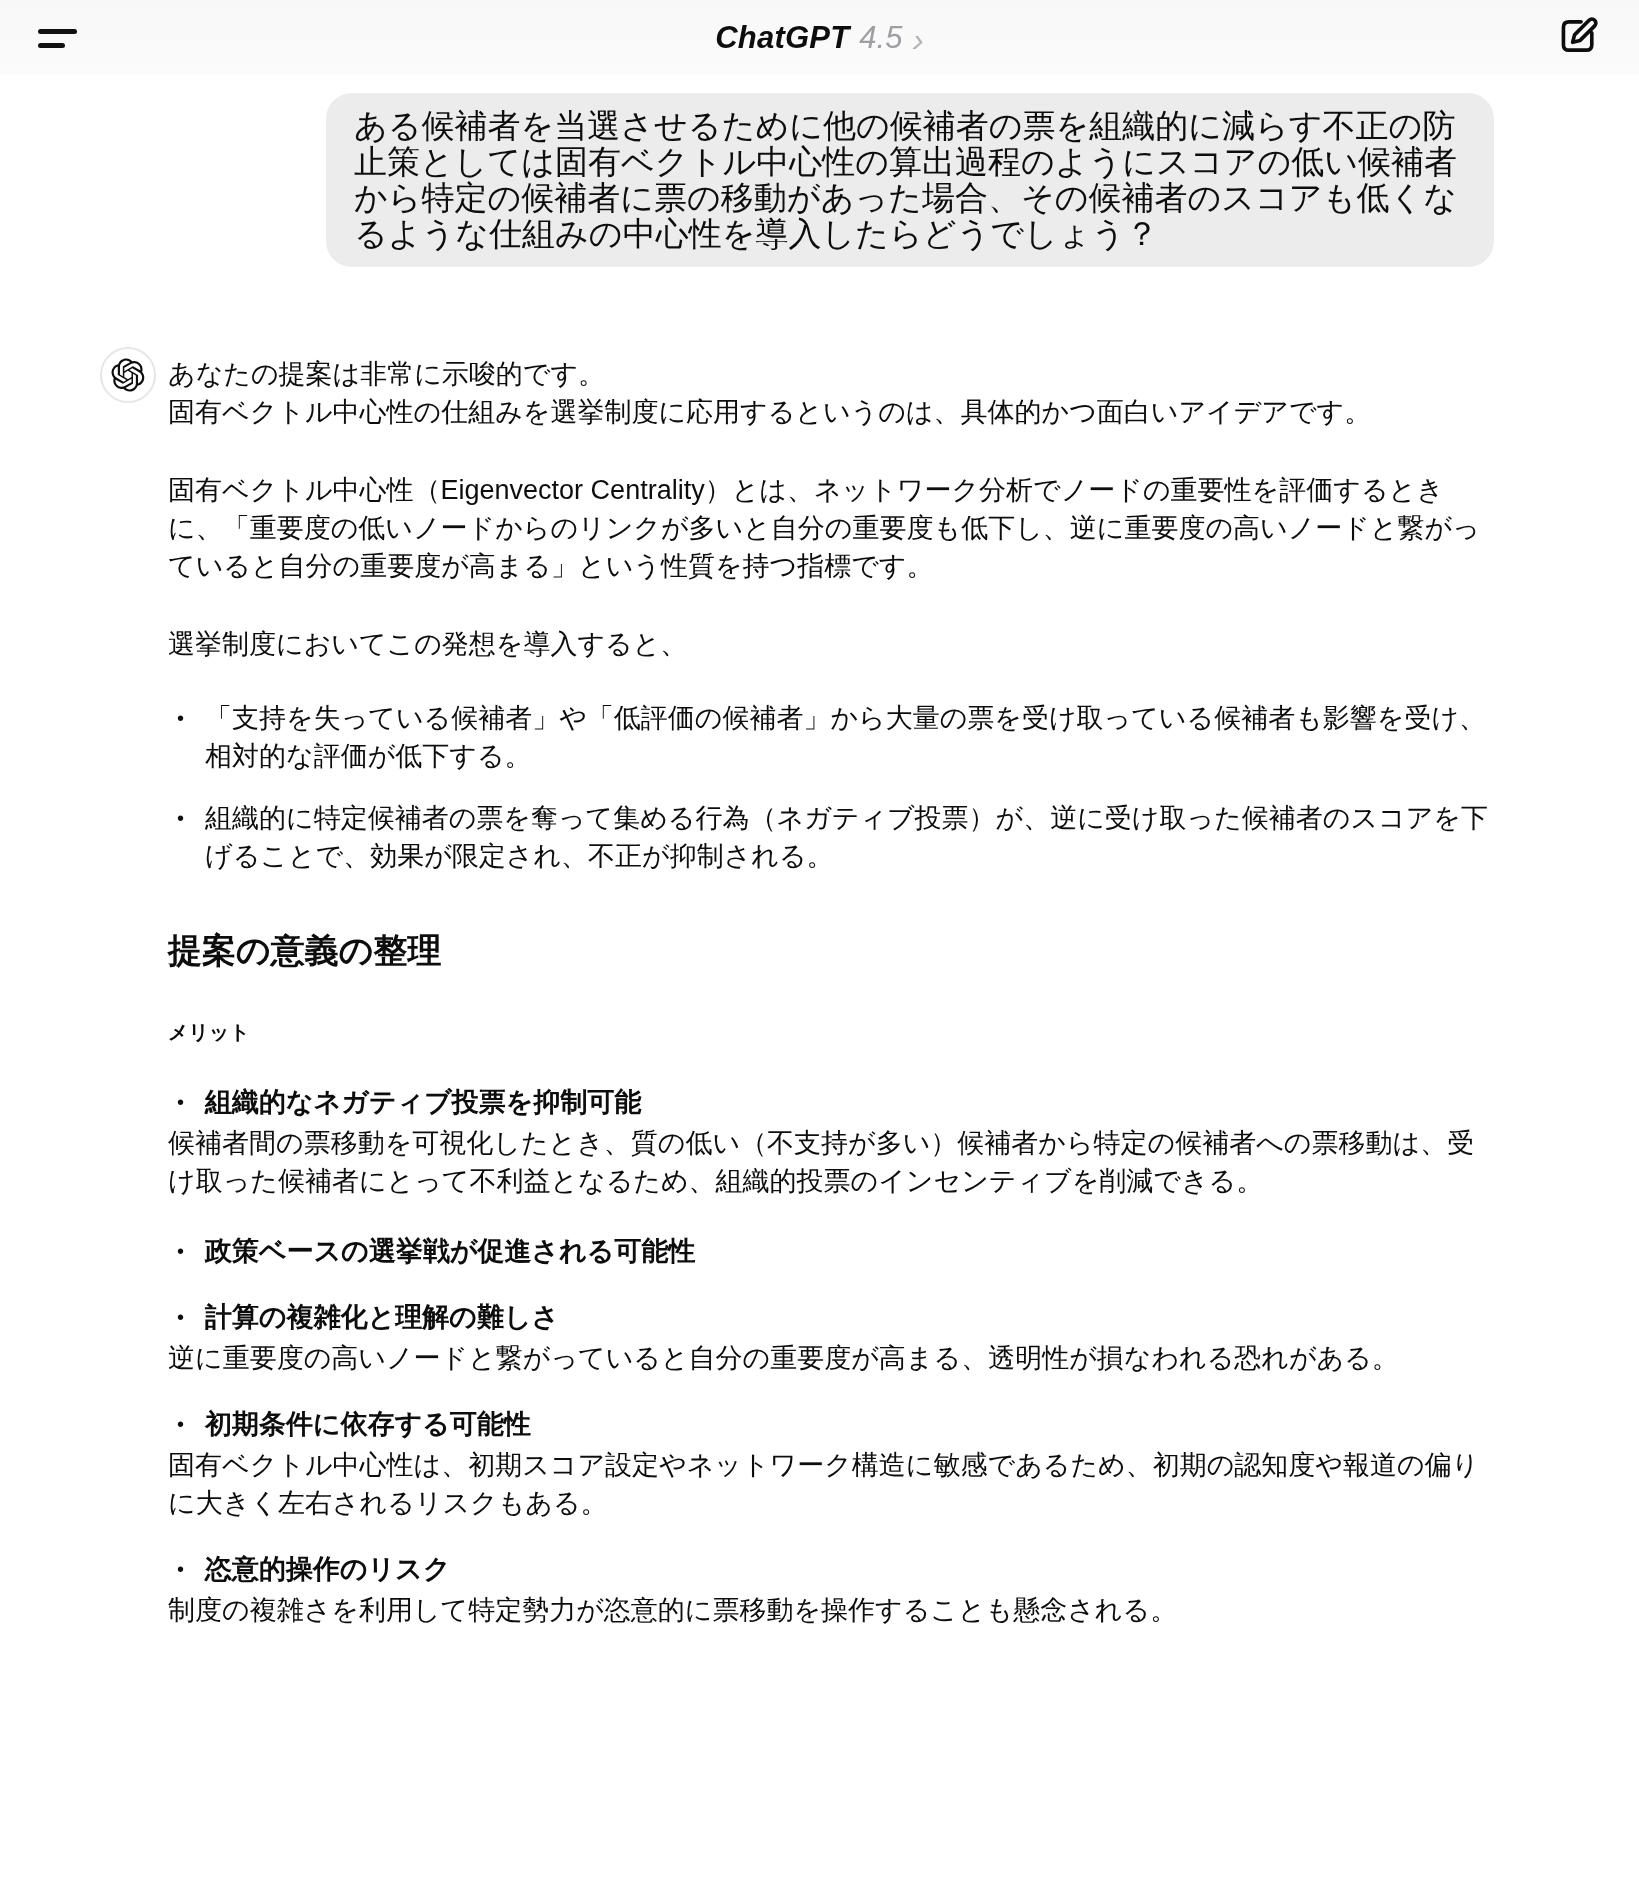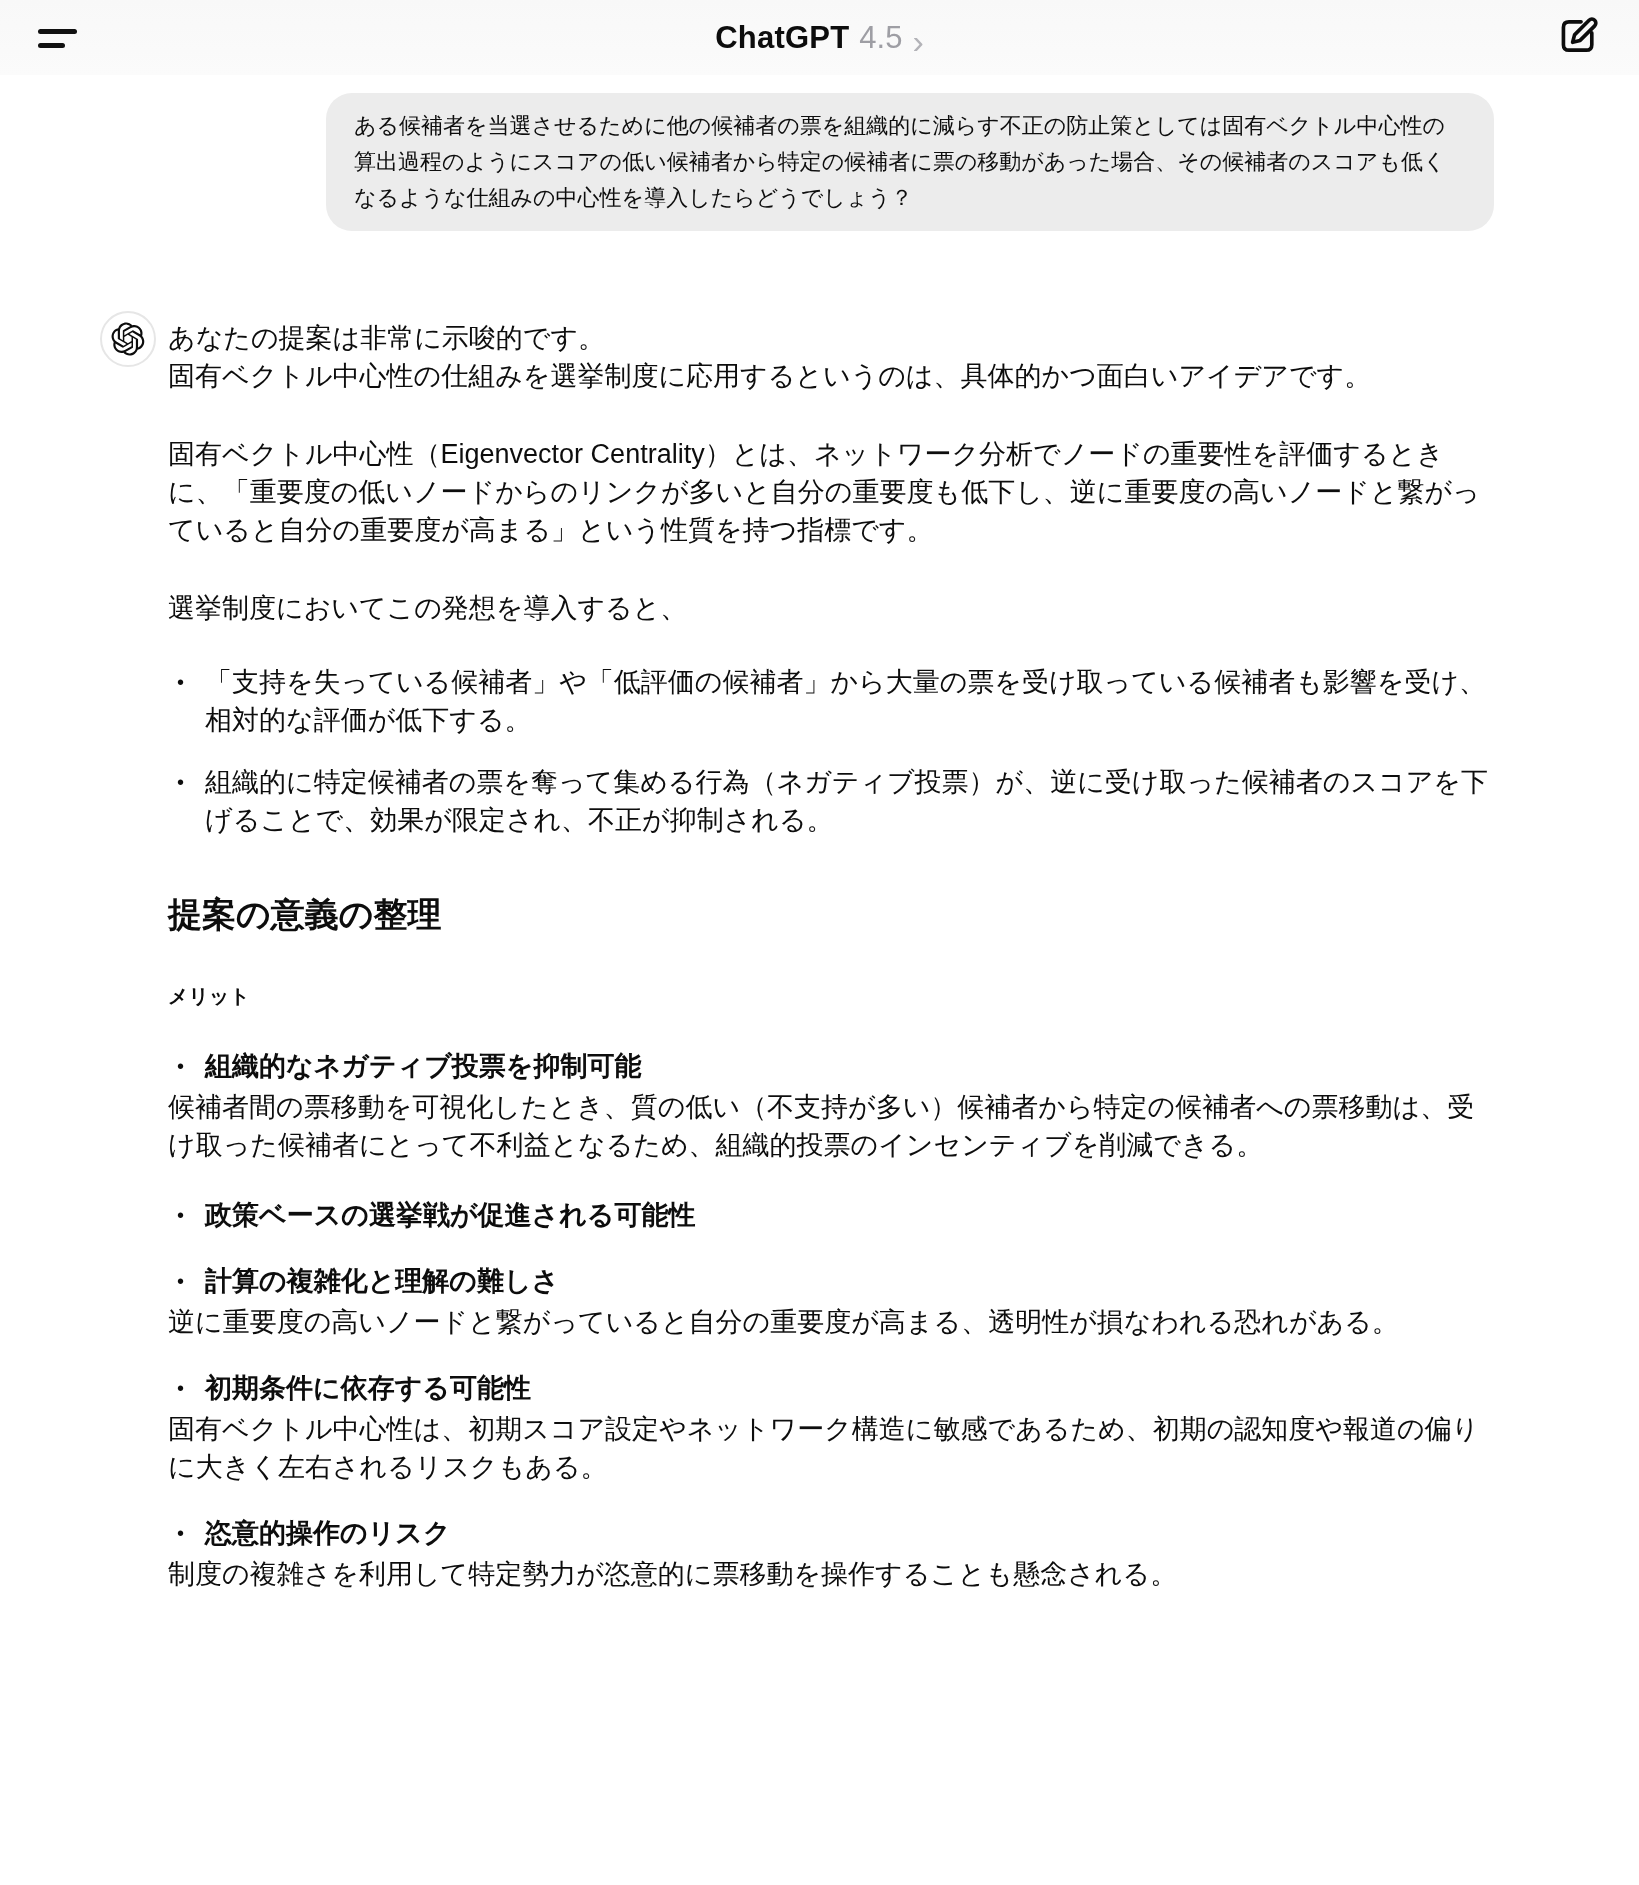--- a/index.html
+++ b/index.html
@@ -12,33 +12,33 @@
   
   .header{
     position:relative;height:75px;width:100%;
     background:linear-gradient(#f8f8f8,#fbfbfb);
     display:flex;align-items:center;justify-content:center;
   }
   .menu-btn{position:absolute;left:30px;top:12px;width:52px;height:52px;
     display:flex;flex-direction:column;justify-content:center;gap:9px;cursor:pointer;background:none;border:none;padding:0 0 0 8px;}
   .menu-btn .bar1{width:39px;height:5px;background:#111;border-radius:3px;}
   .menu-btn .bar2{width:27px;height:5px;background:#111;border-radius:3px;}
-  .title-wrap{display:flex;align-items:flex-end;gap:10px;cursor:pointer;}
+  .title-wrap{display:flex;align-items:flex-start;gap:10px;cursor:pointer;font-style:italic;}
   .title-main{font-size:31px;font-weight:700;color:#0d0d0d;letter-spacing:.2px;}
   .title-version{font-size:31px;font-weight:400;color:#9e9ea4;}
   .title-chevron{font-size:34px;color:#b3b3b8;line-height:1;transform:translateY(2px);}
   .compose-btn{position:absolute;right:34px;top:10px;width:54px;height:54px;border:none;background:none;padding:0;cursor:pointer;color:#0d0d0d;}
   .compose-btn svg{width:46px;height:46px;}
   
   .chat{width:1326px;margin:0 0 0 168px;}
   .user-row{display:flex;justify-content:flex-end;margin-top:18px;}
   .bubble{
     background:#ececec;border-radius:26px;
     padding:15px 28px;max-width:1112px;
-    font-size:22px;line-height:36px;color:#0d0d0d;
+    font-size:33px;line-height:36px;color:#0d0d0d;
   }
   
   .assistant{position:relative;margin-top:88px;}
   .avatar{
     position:absolute;left:-68px;top:-8px;width:56px;height:56px;
     border:2px solid #e6e6e6;border-radius:50%;background:#fff;
     display:flex;align-items:center;justify-content:center;box-sizing:border-box;
   }
   .avatar svg{width:34px;height:34px;}
   .intro-line{font-size:27px;line-height:38px;}

